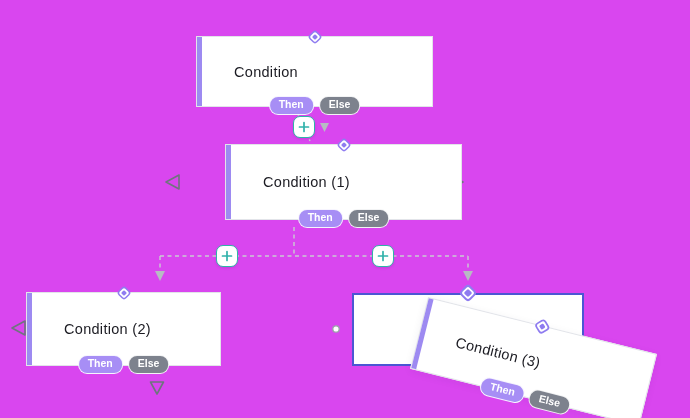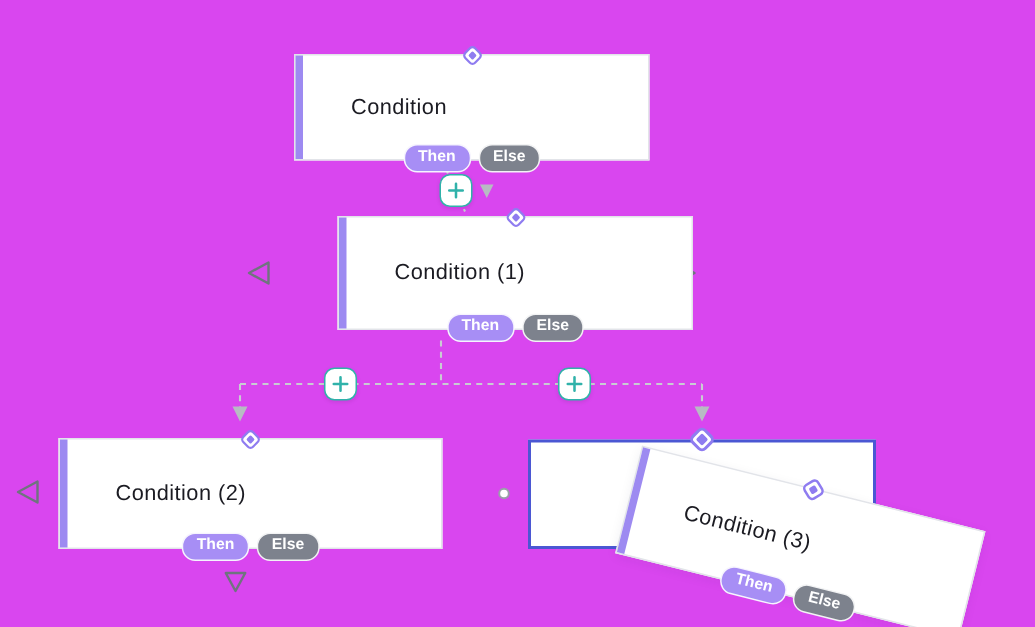--- a/index.html
+++ b/index.html
@@ -97,21 +97,21 @@
     <svg class="diamond" width="16" height="16" viewBox="0 0 16 16">
       <rect x="3.4" y="3.4" width="9.2" height="9.2" rx="2.4" transform="rotate(45 8 8)" fill="#fff" stroke="#8f7cf0" stroke-width="1.5"></rect>
       <rect x="5.9" y="5.9" width="4.2" height="4.2" rx="1" transform="rotate(45 8 8)" fill="#8f7cf0"></rect>
     </svg>
     <div class="badges">
       <span class="badge then">Then</span>
       <span class="badge else">Else</span>
     </div>
   </div>
 
-  <div class="node" style="left:39px;top:292px;width:256px;height:74px;">
+  <div class="node" style="left:26px;top:292px;width:195px;height:74px;">
     <div class="accent"></div>
     <div class="title">Condition (2)</div>
     <svg class="diamond" width="16" height="16" viewBox="0 0 16 16">
       <rect x="3.4" y="3.4" width="9.2" height="9.2" rx="2.4" transform="rotate(45 8 8)" fill="#fff" stroke="#8f7cf0" stroke-width="1.5"></rect>
       <rect x="5.9" y="5.9" width="4.2" height="4.2" rx="1" transform="rotate(45 8 8)" fill="#8f7cf0"></rect>
     </svg>
     <div class="badges">
       <span class="badge then">Then</span>
       <span class="badge else">Else</span>
     </div>

